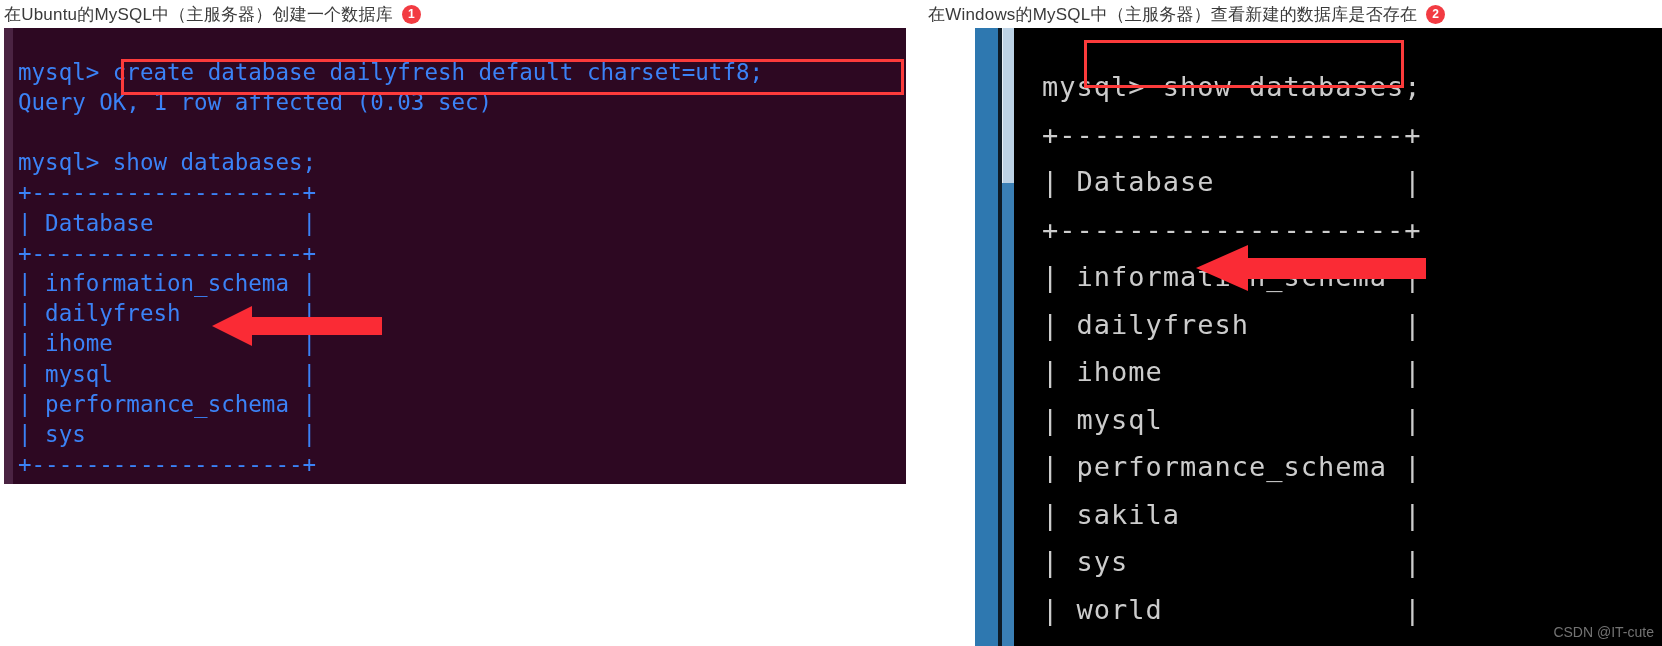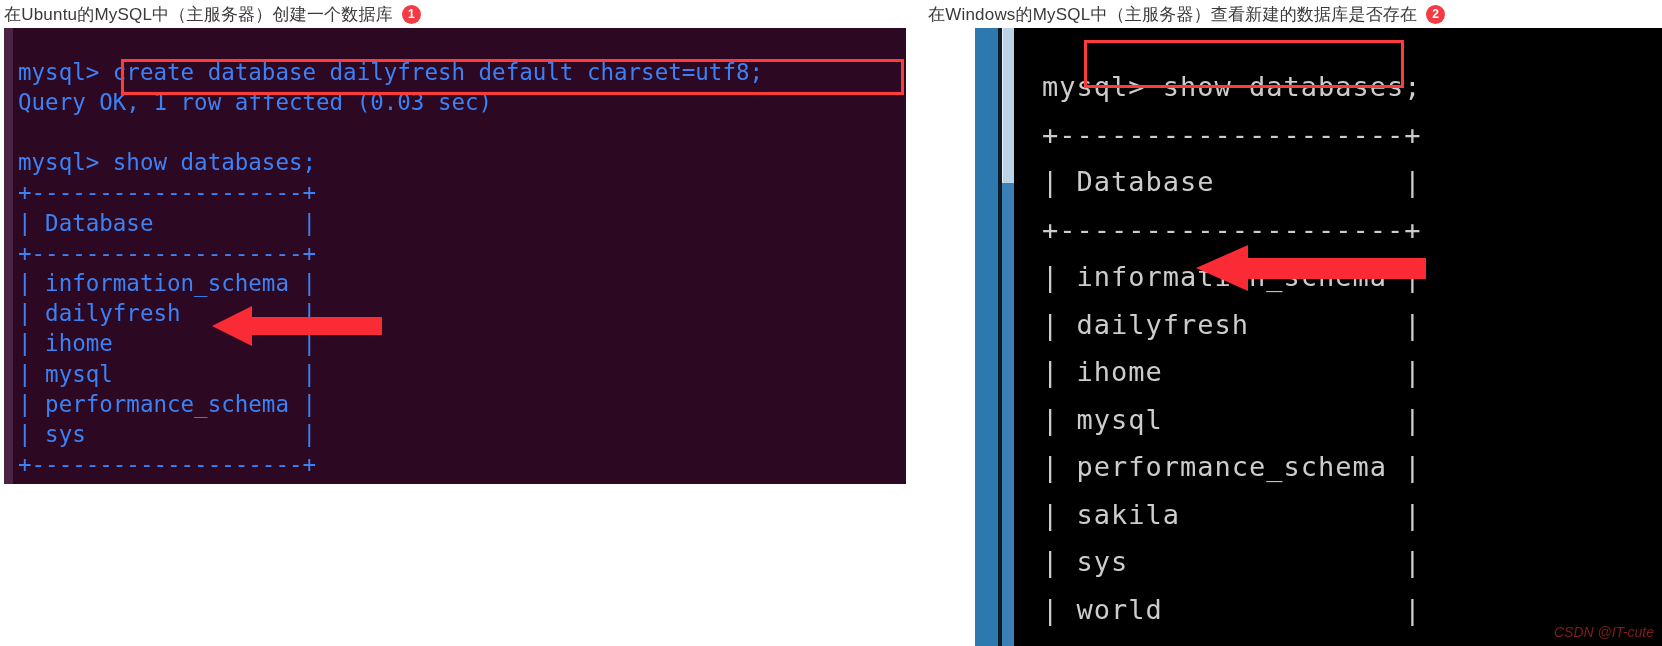--- a/index.html
+++ b/index.html
@@ -144,23 +144,22 @@
   .arrow { position: absolute; pointer-events: none; }
   #arrow-left  { left: 208px; top: 276px; width: 170px; height: 44px; }
   #arrow-right { left: 1196px; top: 243px; width: 230px; height: 50px; }
 
   
   #watermark {
     position: absolute;
     right: 8px;
     bottom: 6px;
     font-size: 14px;
-    color: #7f1d1d;
+    color: #737373;
     font-family: "Liberation Sans", sans-serif;
-    font-style: italic;
   }
 </style>
 </head>
 <body>
 
 <div class="caption" id="caption-left">
   <span>在Ubuntu的MySQL中（主服务器）创建一个数据库</span>
   <span class="badge">1</span>
 </div>
 

